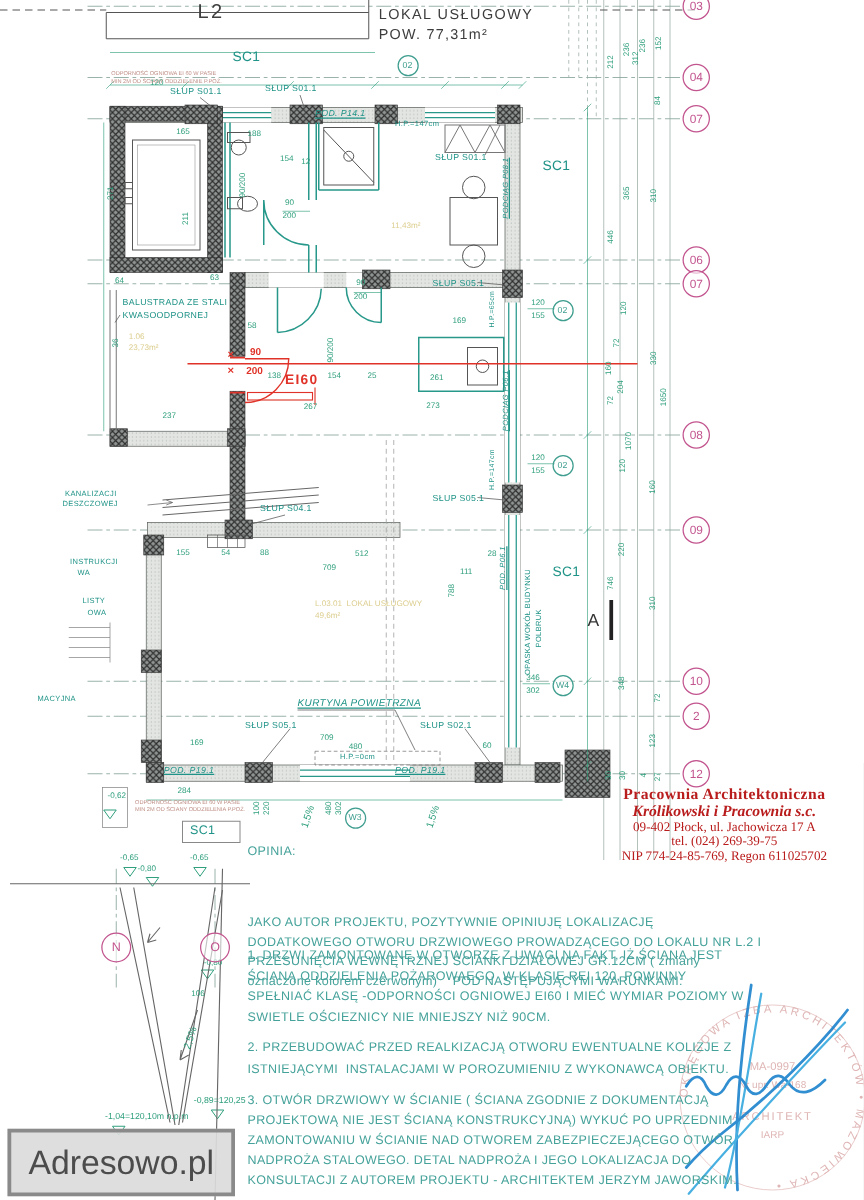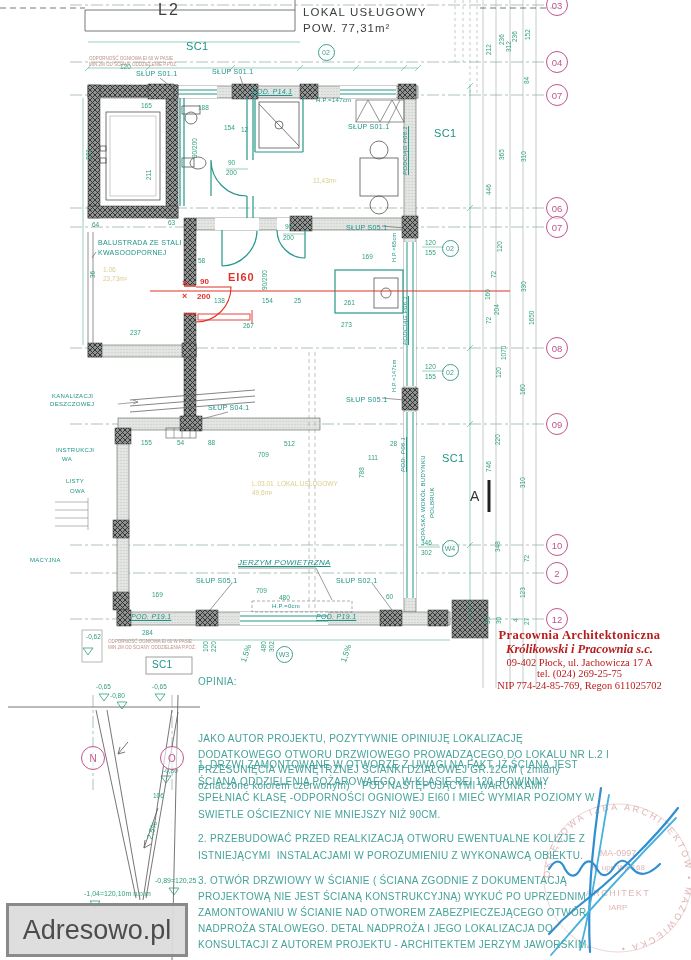--- a/index.html
+++ b/index.html
@@ -260,21 +260,21 @@
       <div class="ann t" style="left: 52px; top: 393px; font-size: 6px;">KANALIZACJI</div>
       <div class="ann t" style="left: 50px; top: 401px; font-size: 6px;">DESZCZOWEJ</div>
       <div class="ann t" style="left: 56px; top: 447px; font-size: 6px;">INSTRUKCJI</div>
       <div class="ann t" style="left: 62px; top: 456px; font-size: 6px;">WA</div>
       <div class="ann t" style="left: 66px; top: 478px; font-size: 6px;">LISTY</div>
       <div class="ann t" style="left: 70px; top: 488px; font-size: 6px;">OWA</div>
       <div class="ann t" style="left: 30px; top: 557px; font-size: 6px;">MACYJNA</div>
       <div class="ann it" style="left: 252px; top: 88px;">POD. P14.1</div>
       <div class="ann it" style="left: 131px; top: 613px;">POD. P19.1</div>
       <div class="ann it" style="left: 316px; top: 613px;">POD. P19.1</div>
-      <div class="ann it" style="left: 238px; top: 559px; font-size: 8px;">JERZYM POWIETRZNA</div>
+      <div class="ann it" style="left: 238px; top: 559px; font-size: 8px;">KURTYNA POWIETRZNA</div>
       <div class="ann it" style="left: 402px; top: 175px; font-size: 6px; transform: rotate(-90deg);">PODCIĄG P08.1</div>
       <div class="ann it" style="left: 402px; top: 345px; font-size: 6px; transform: rotate(-90deg);">PODCIĄG P06.1</div>
       <div class="ann it" style="left: 400px; top: 472px; font-size: 6px; transform: rotate(-90deg);">POD. P06.1</div>
       <div class="ann t" style="left: 420px; top: 540px; font-size: 6px; transform: rotate(-90deg);">OPASKA WOKÓŁ BUDYNKU</div>
       <div class="ann t" style="left: 429px; top: 518px; font-size: 6px; transform: rotate(-90deg);">POLBRUK</div>
       <div class="ann g" style="left: 120px; top: 64px;">120</div>
       <div class="ann g" style="left: 141px; top: 103px;">165</div>
       <div class="ann g" style="left: 86px; top: 160px; transform: rotate(-90deg);">271</div>
       <div class="ann g" style="left: 146px; top: 180px; transform: rotate(-90deg);">211</div>
       <div class="ann g" style="left: 198px; top: 105px;">188</div>
@@ -356,21 +356,21 @@
       <div class="ann g" style="left: 520px; top: 488px; transform: rotate(-90deg);">310</div>
       <div class="ann g" style="left: 495px; top: 552px; transform: rotate(-90deg);">348</div>
       <div class="ann g" style="left: 524px; top: 562px; transform: rotate(-90deg);">72</div>
       <div class="ann g" style="left: 520px; top: 598px; transform: rotate(-90deg);">123</div>
       <div class="ann g" style="left: 485px; top: 624px; transform: rotate(-90deg);">30</div>
       <div class="ann g" style="left: 496px; top: 624px; transform: rotate(-90deg);">30</div>
       <div class="ann g" style="left: 513px; top: 622px; transform: rotate(-90deg);">4</div>
       <div class="ann g" style="left: 524px; top: 625px; transform: rotate(-90deg);">27</div>
       <div class="ann red" style="left: 200px; top: 278px; font-size: 8px;">90</div>
       <div class="ann red" style="left: 197px; top: 293px; font-size: 8px;">200</div>
-      <div class="ann redb" style="left: 228px; top: 272px; font-size: 11px;">EI60</div>
+      <div class="ann redb" style="left: 228px; top: 299px; font-size: 11px;">EI60</div>
       <div class="ann red" style="left: 182px; top: 279px; font-size: 9px;">×</div>
       <div class="ann red" style="left: 182px; top: 292px; font-size: 9px;">×</div>
       <div class="ann yl" style="left: 103px; top: 267px;">1.06</div>
       <div class="ann yl" style="left: 103px; top: 276px;">23,73m²</div>
       <div class="ann yl" style="left: 313px; top: 178px;">11,43m²</div>
       <div class="ann yl" style="left: 252px; top: 481px;">L.03.01  LOKAL USŁUGOWY</div>
       <div class="ann yl" style="left: 252px; top: 490px;">49,6m²</div>
       <div class="ann note" style="left: 89px; top: 57px;">ODPORNOŚĆ OGNIOWA EI 60 W PASIE</div>
       <div class="ann note" style="left: 89px; top: 63px;">MIN 2M OD ŚCIANY ODDZIELENIE P.POŻ.</div>
       <div class="ann note" style="left: 108px; top: 640px;">ODPORNOŚĆ OGNIOWA EI 60 W PASIE</div>
@@ -394,21 +394,21 @@
       <div class="bub teal" style="left: 441.5px; top: 239.5px; width: 17px; height: 17px; font-size: 7px;">02</div>
       <div class="bub teal" style="left: 441.5px; top: 363.5px; width: 17px; height: 17px; font-size: 7px;">02</div>
       <div class="bub teal" style="left: 275.5px; top: 645.5px; width: 17px; height: 17px; font-size: 7px;">W3</div>
       <div class="bub teal" style="left: 441.5px; top: 539.5px; width: 17px; height: 17px; font-size: 7px;">W4</div>
     </div>
 
   <div class="stamp">
     <div class="s1">Pracownia Architektoniczna</div>
     <div class="s2">Królikowski i Pracownia s.c.</div>
     <div class="s3">09-402 Płock, ul. Jachowicza 17 A</div>
-    <div class="s4">tel. (024) 269-25-75</div>
+    <div class="s4">tel. (024) 269-39-75</div>
     <div class="s5">NIP 774-24-85-769, Regon 611025702</div>
   </div>
 
   <div class="op op-heading">OPINIA:</div>
   <div class="op op-intro">JAKO AUTOR PROJEKTU, POZYTYWNIE OPINIUJĘ LOKALIZACJĘ
 DODATKOWEGO OTWORU DRZWIOWEGO PROWADZĄCEGO DO LOKALU NR L.2 I
 PRZESUNIĘCIA WEWNĘTRZNEJ ŚCIANKI DZIAŁOWEJ GR.12CM ( zmiany
 oznaczone kolorem czerwonym)    POD NASTĘPUJĄCYMI WARUNKAMI:</div>
   <div class="op op-item1">1. DRZWI ZAMONTOWANE W OTWORZE Z UWAGI NA FAKT, IŻ ŚCIANA JEST
 ŚCIANĄ ODDZIELENIA POŻAROWAEGO  W KLASIE REI 120, POWINNY

